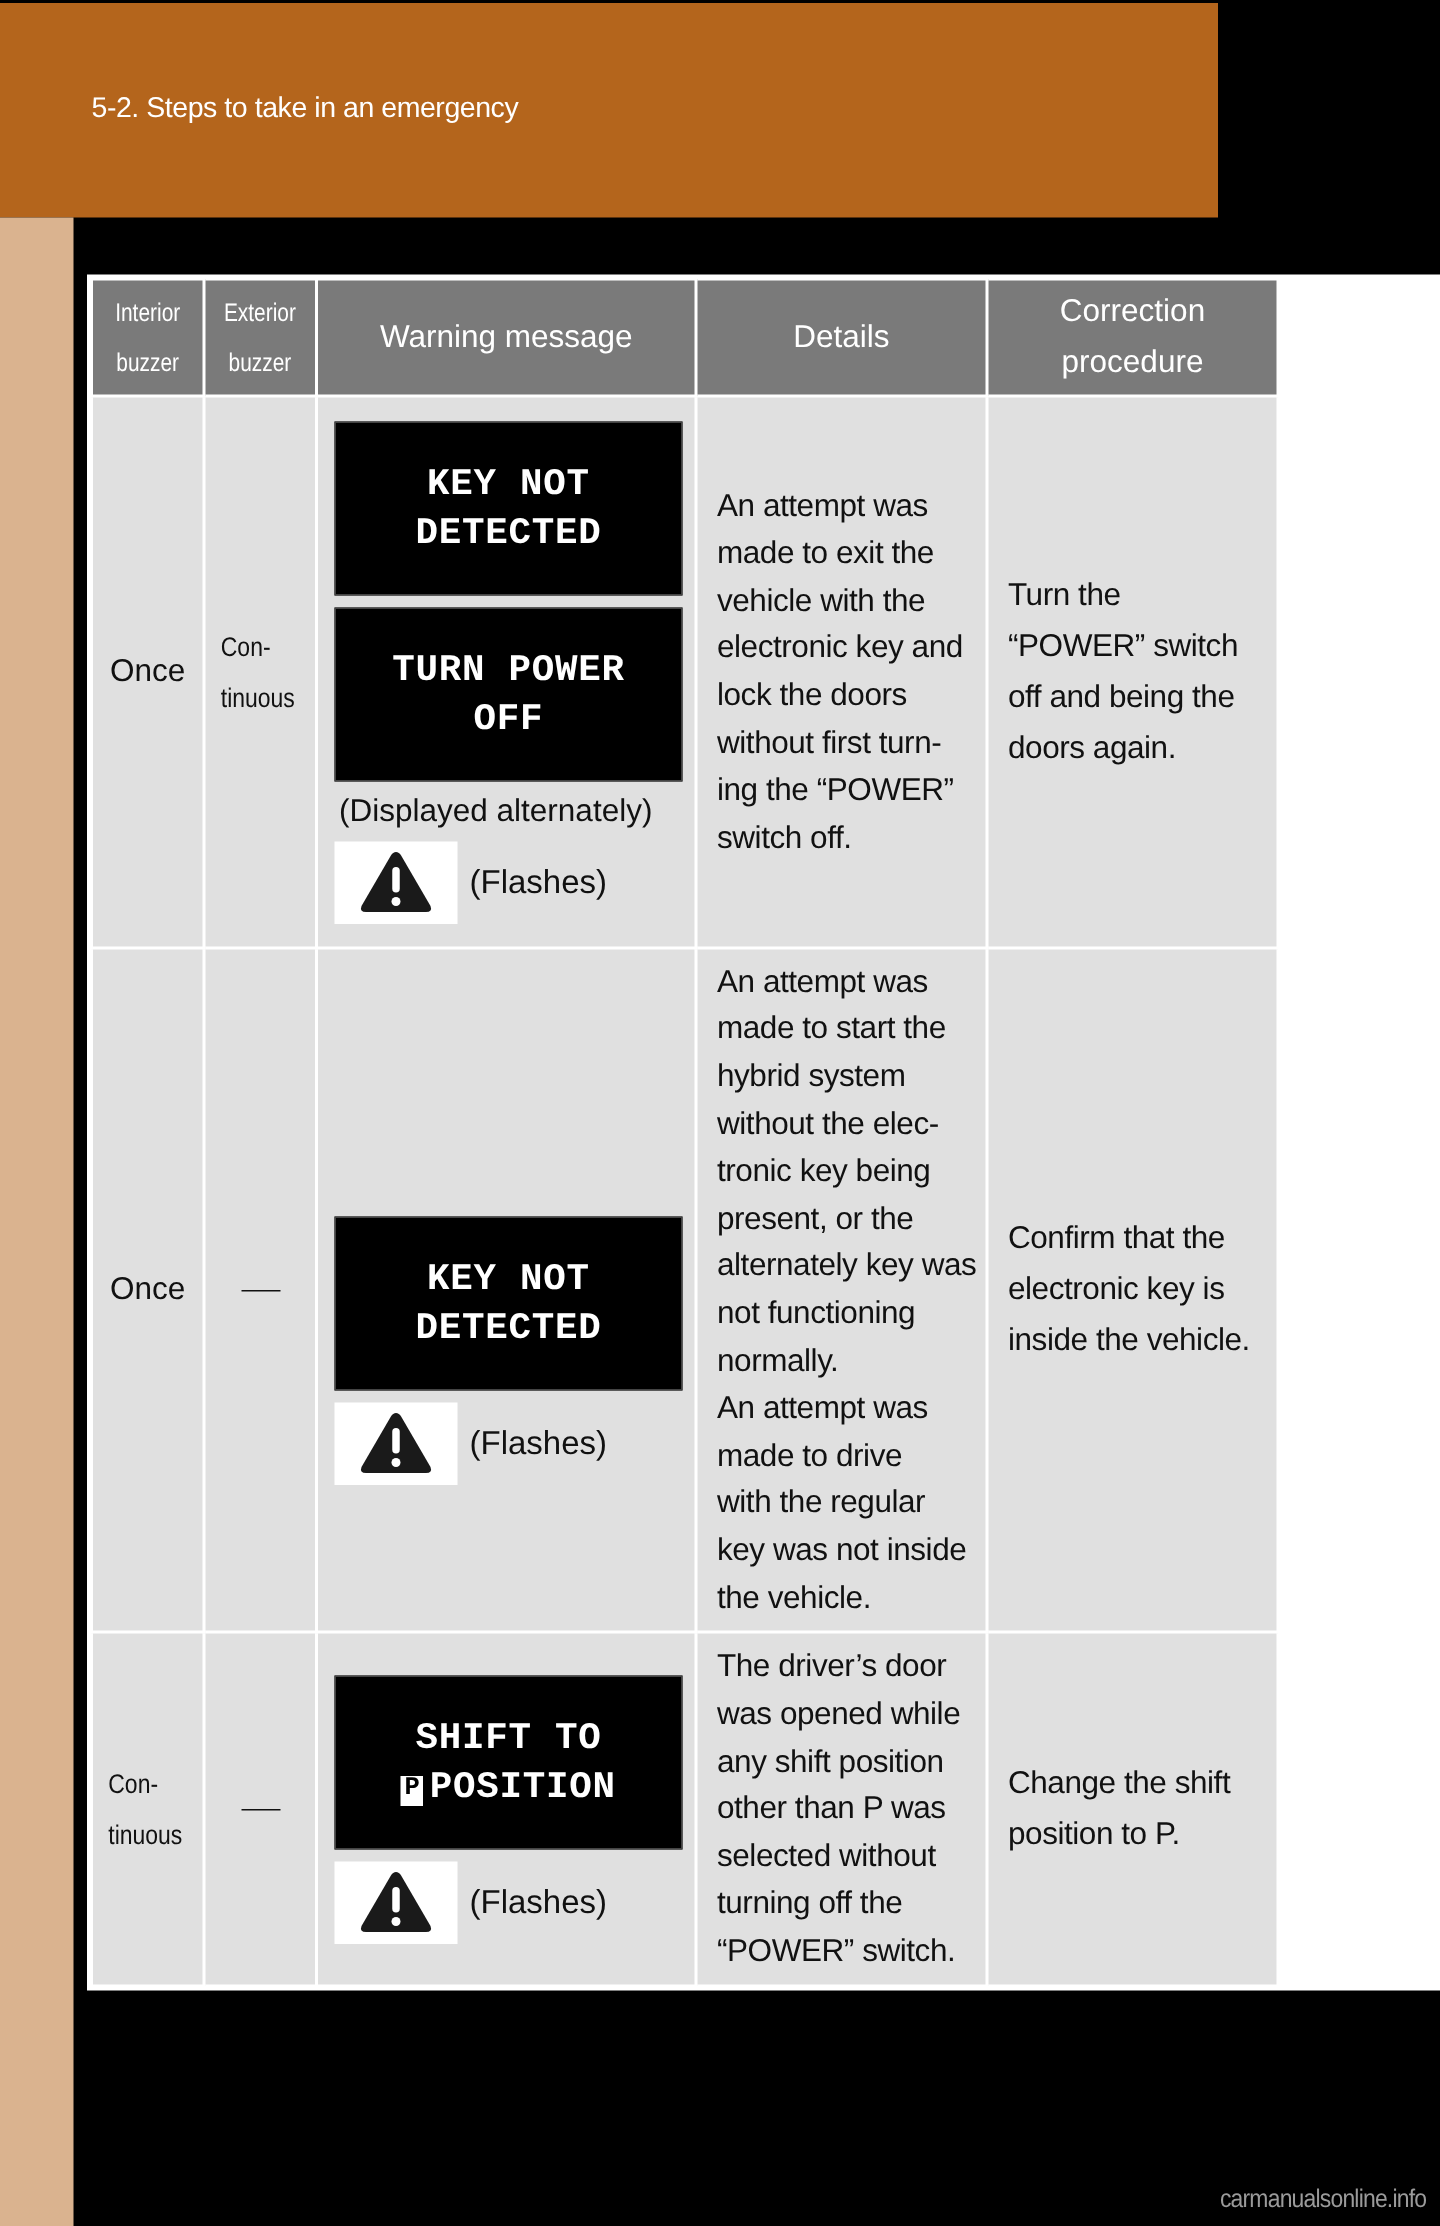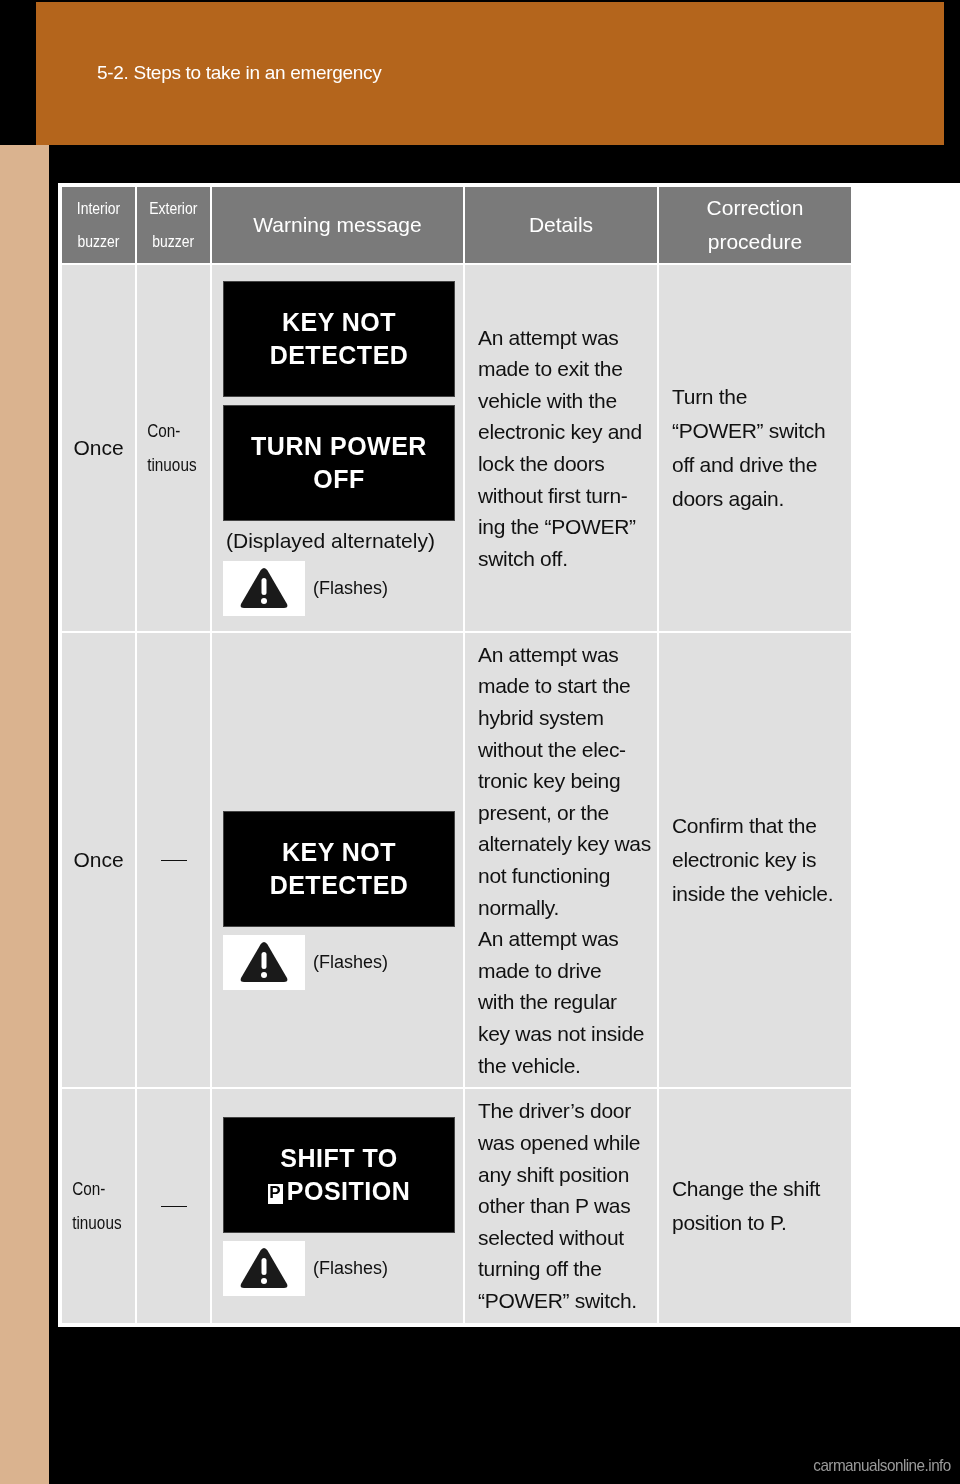--- a/index.html
+++ b/index.html
@@ -1,39 +1,39 @@
 <!DOCTYPE html>
 <html><head>
 <meta charset="utf-8">
 <style>
   html, body { margin:0; padding:0; }
   body { width:960px; height:1484px; background:#000; position:relative; overflow:hidden; font-family:"Liberation Sans", sans-serif; }
   .topline { position:absolute; left:0; top:0; width:960px; height:2px; background:#000; }
-  .header { position:absolute; left:0; top:2px; width:908px; height:143px; background:#B4651C;margin-left:36px; }
+  .header { position:absolute; left:0; top:2px; width:812px; height:143px; background:#B4651C; }
   .header-title { position:absolute; left:61px; top:60px; color:#fff; font-size:19px; letter-spacing:-0.3px; }
   .side-strip { position:absolute; left:0; top:145px; width:49px; height:1339px; background:#DAB38F; }
   .table-wrap { position:absolute; left:58px; top:183px; width:940px; height:1144px; background:#fff; }
   table { position:absolute; left:2px; top:2px; border-collapse:collapse; table-layout:fixed; }
   th, td { border:2px solid #fff; padding:0; vertical-align:middle; }
   th { background:#7A7A7A; color:#fff; font-weight:normal; height:76px; text-align:center; }
   td { background:#E0E0E0; color:#111; }
   .hdr-small { font-size:17px; line-height:33px; transform:scaleX(0.82); display:inline-block; }
   .hdr-big { font-size:21px; line-height:34px; }
   .c-int { width:75px; } .c-ext { width:75px; } .c-msg { width:253px; } .c-det { width:194px; } .c-cor { width:194px; }
   .buzz { text-align:center; font-size:21px; }
   .buzz-small { font-size:18px; line-height:34px; padding-left:12px; transform:scaleX(0.85); transform-origin:left; display:block; }
   .dash { display:block; width:26px; height:1px; background:#111; margin:0 auto; }
   .msgcell { padding:0 8px 0 11px; }
-  .screen { background:#000; color:#fff; font-family:Liberation Sans, sans-serif; font-weight:bold; font-size:25px; line-height:33px; text-align:center; height:116px; display:flex; flex-direction:column; justify-content:center; border:1px solid #444; box-sizing:border-box; letter-spacing:0.5px; }
+  .screen { background:#000; color:#fff; font-family:Liberation Mono, monospace; font-weight:bold; font-size:25px; line-height:33px; text-align:center; height:116px; display:flex; flex-direction:column; justify-content:center; border:1px solid #444; box-sizing:border-box; letter-spacing:0.5px; }
   .screen + .screen { margin-top:8px; }
   .pbox { display:inline-block; background:#fff; color:#000; font-size:17px; line-height:18px; width:15px; height:20px; vertical-align:2px; margin-right:4px; }
   .note { font-size:21px; margin-top:8px; margin-bottom:0; padding-left:3px; }
   .warn-row { display:flex; align-items:center; margin-top:8px; }
   .warn-box { width:82px; height:55px; background:#fff; display:flex; align-items:center; justify-content:center; flex:none; }
-  .warn-label { font-size:18px; margin-left:8px; }
+  .warn-label { font-size:22px; margin-left:8px; }
   .txt { font-size:21px; line-height:31.6px; padding:0 6px 0 13px; letter-spacing:-0.3px; }
   .txt-cor { font-size:21px; line-height:34px; padding:0 6px 0 13px; letter-spacing:-0.3px;margin-left:40px; }
   .watermark { position:absolute; right:9px; bottom:8px; color:#9a9a9a; font-size:17px; letter-spacing:-0.6px; transform:scaleX(0.9); transform-origin:right; }
 </style>
 </head>
 <body>
 
 <div class="topline"></div>
 <div class="header">
   <div class="header-title">5-2. Steps to take in an emergency</div>
@@ -92,21 +92,21 @@
             <div>vehicle with the</div>
             <div>electronic key and</div>
             <div>lock the doors</div>
             <div>without first turn-</div>
             <div>ing the “POWER”</div>
             <div>switch off.</div>
       </td>
       <td class="txt-cor">
         <div>Turn the</div>
             <div>“POWER” switch</div>
-            <div>off and drive the</div>
+            <div>off and being the</div>
             <div>doors again.</div>
       </td>
     </tr>
 
     <tr style="height:456px;">
       <td class="buzz">Once</td>
       <td>
             <span class="dash"></span>
           </td>
       <td class="msgcell">

